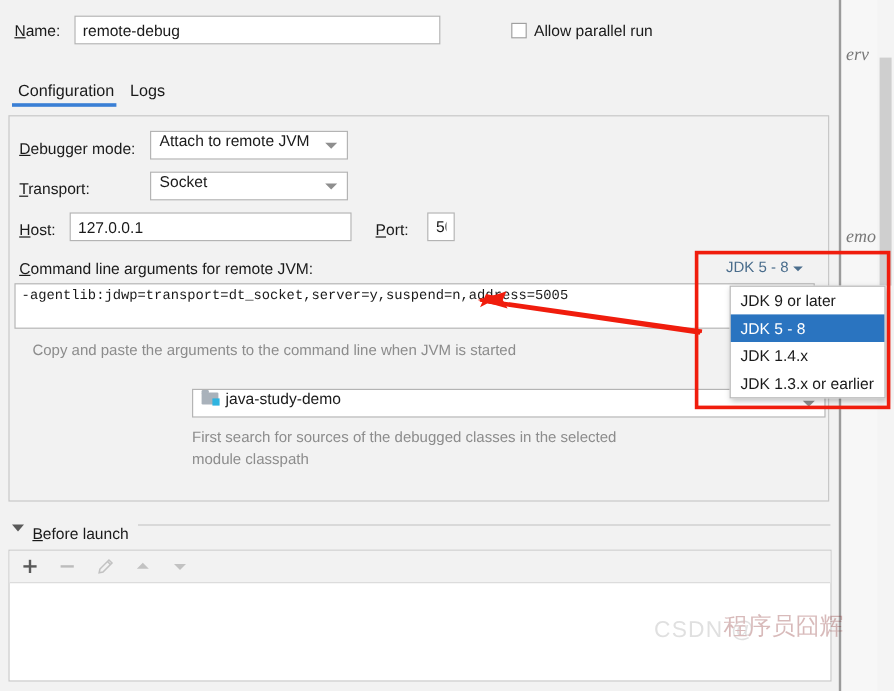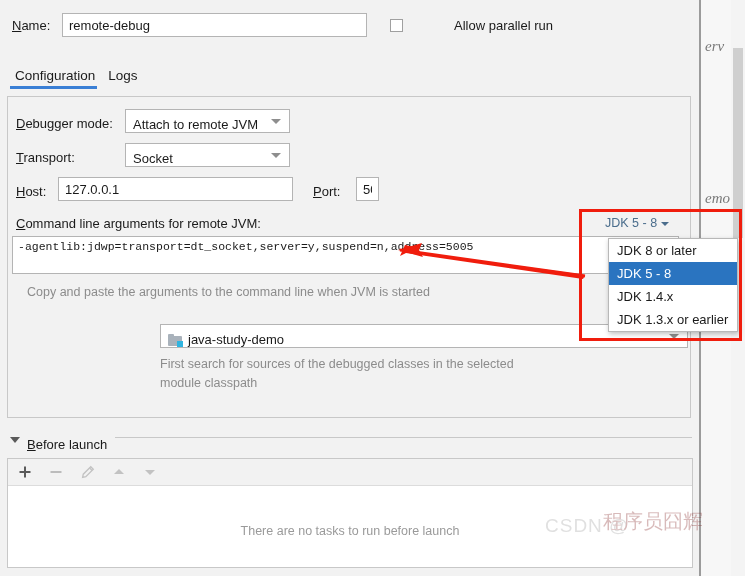--- a/index.html
+++ b/index.html
@@ -162,21 +162,21 @@
 
   
   .combo {
     position: absolute;
     height: 24px;
     box-sizing: border-box;
     border: 1px solid #b4b4b4;
     background: #ffffff;
     font-size: 13px;
     display: flex;
-    align-items: flex-end;
+    align-items: flex-start;
     padding-left: 7px;
     color: #1a1a1a;
   }
   .combo .caret {
     position: absolute;
     right: 8px;
     top: 50%;
     margin-top: -2px;
     width: 0; height: 0;
     border-left: 5px solid transparent;
@@ -410,21 +410,21 @@
     <div class="bg-text" style="left:4px; top:190px;">emo</div>
     <div class="bg-text" style="left:4px; top:218px;margin-top:36px;">er=</div>
   </div>
 
   <div class="dialog">
 
     <div class="name-row">
       <span class="lbl name-label"><span class="u">N</span><span>ame:</span></span>
       <input class="name-input" type="text" value="remote-debug" style="">
 
-      <div class="cb-wrap" style="left:378px;gap:45px;">
+      <div class="cb-wrap" style="left:414px;">
         <span class="cb-box"></span>
         <span>Allow parallel run</span>
       </div>
 
 
       <svg class="gear-icon" viewBox="0 0 16 16">
         <path fill="#8c8c8c" d="M8 5.2a2.8 2.8 0 1 0 0 5.6 2.8 2.8 0 0 0 0-5.6zm0 4.2a1.4 1.4 0 1 1 0-2.8 1.4 1.4 0 0 1 0 2.8z"></path>
         <path fill="#8c8c8c" d="M14 7h-1.2a4.9 4.9 0 0 0-.5-1.2l.85-.85-1.4-1.4-.85.85A4.9 4.9 0 0 0 9.7 3.2V2H7.3v1.2a4.9 4.9 0 0 0-1.2.5l-.85-.85-1.4 1.4.85.85A4.9 4.9 0 0 0 4.2 6.3H3v2.4h1.2c.1.43.27.83.5 1.2l-.85.85 1.4 1.4.85-.85c.37.23.77.4 1.2.5V13h2.4v-1.2c.43-.1.83-.27 1.2-.5l.85.85 1.4-1.4-.85-.85c.23-.37.4-.77.5-1.2H14V7z" opacity=".85"></path>
       </svg>
     </div>
@@ -498,27 +498,26 @@
           <path d="M11.5 1.8l2.7 2.7-8 8-3.4.7.7-3.4z" fill="none" stroke="#c2c2c2" stroke-width="1.4"></path>
           <path d="M10.2 3.1l2.7 2.7" stroke="#c2c2c2" stroke-width="1.4"></path>
         </svg>
         <svg width="14" height="12" viewBox="0 0 14 12">
           <path d="M7 3 L12 8 L2 8 Z" fill="#c2c2c2"></path>
         </svg>
         <svg width="14" height="12" viewBox="0 0 14 12">
           <path d="M7 9 L2 4 L12 4 Z" fill="#c2c2c2"></path>
         </svg>
       </div>
-      <div class="bl-empty">There are no tasks to run before launch</div>
     </div>
 
   </div>
 
   <div class="popup">
-    <div class="popup-item">JDK 8 or later</div>
+    <div class="popup-item">JDK 9 or later</div>
     <div class="popup-item sel">JDK 5 - 8</div>
     <div class="popup-item">JDK 1.4.x</div>
     <div class="popup-item">JDK 1.3.x or earlier</div>
   </div>
 
   <div class="redbox"></div>
 
   <svg class="arrow-svg" viewBox="0 0 745 576">
     <path d="M585 275 L408 251 L419 248 L405 245 L400 256 L406 253 L583 279 Z" fill="#f01d0d"></path>
     <path d="M585 276 L400 250" stroke="#f01d0d" stroke-width="3" fill="none"></path>

